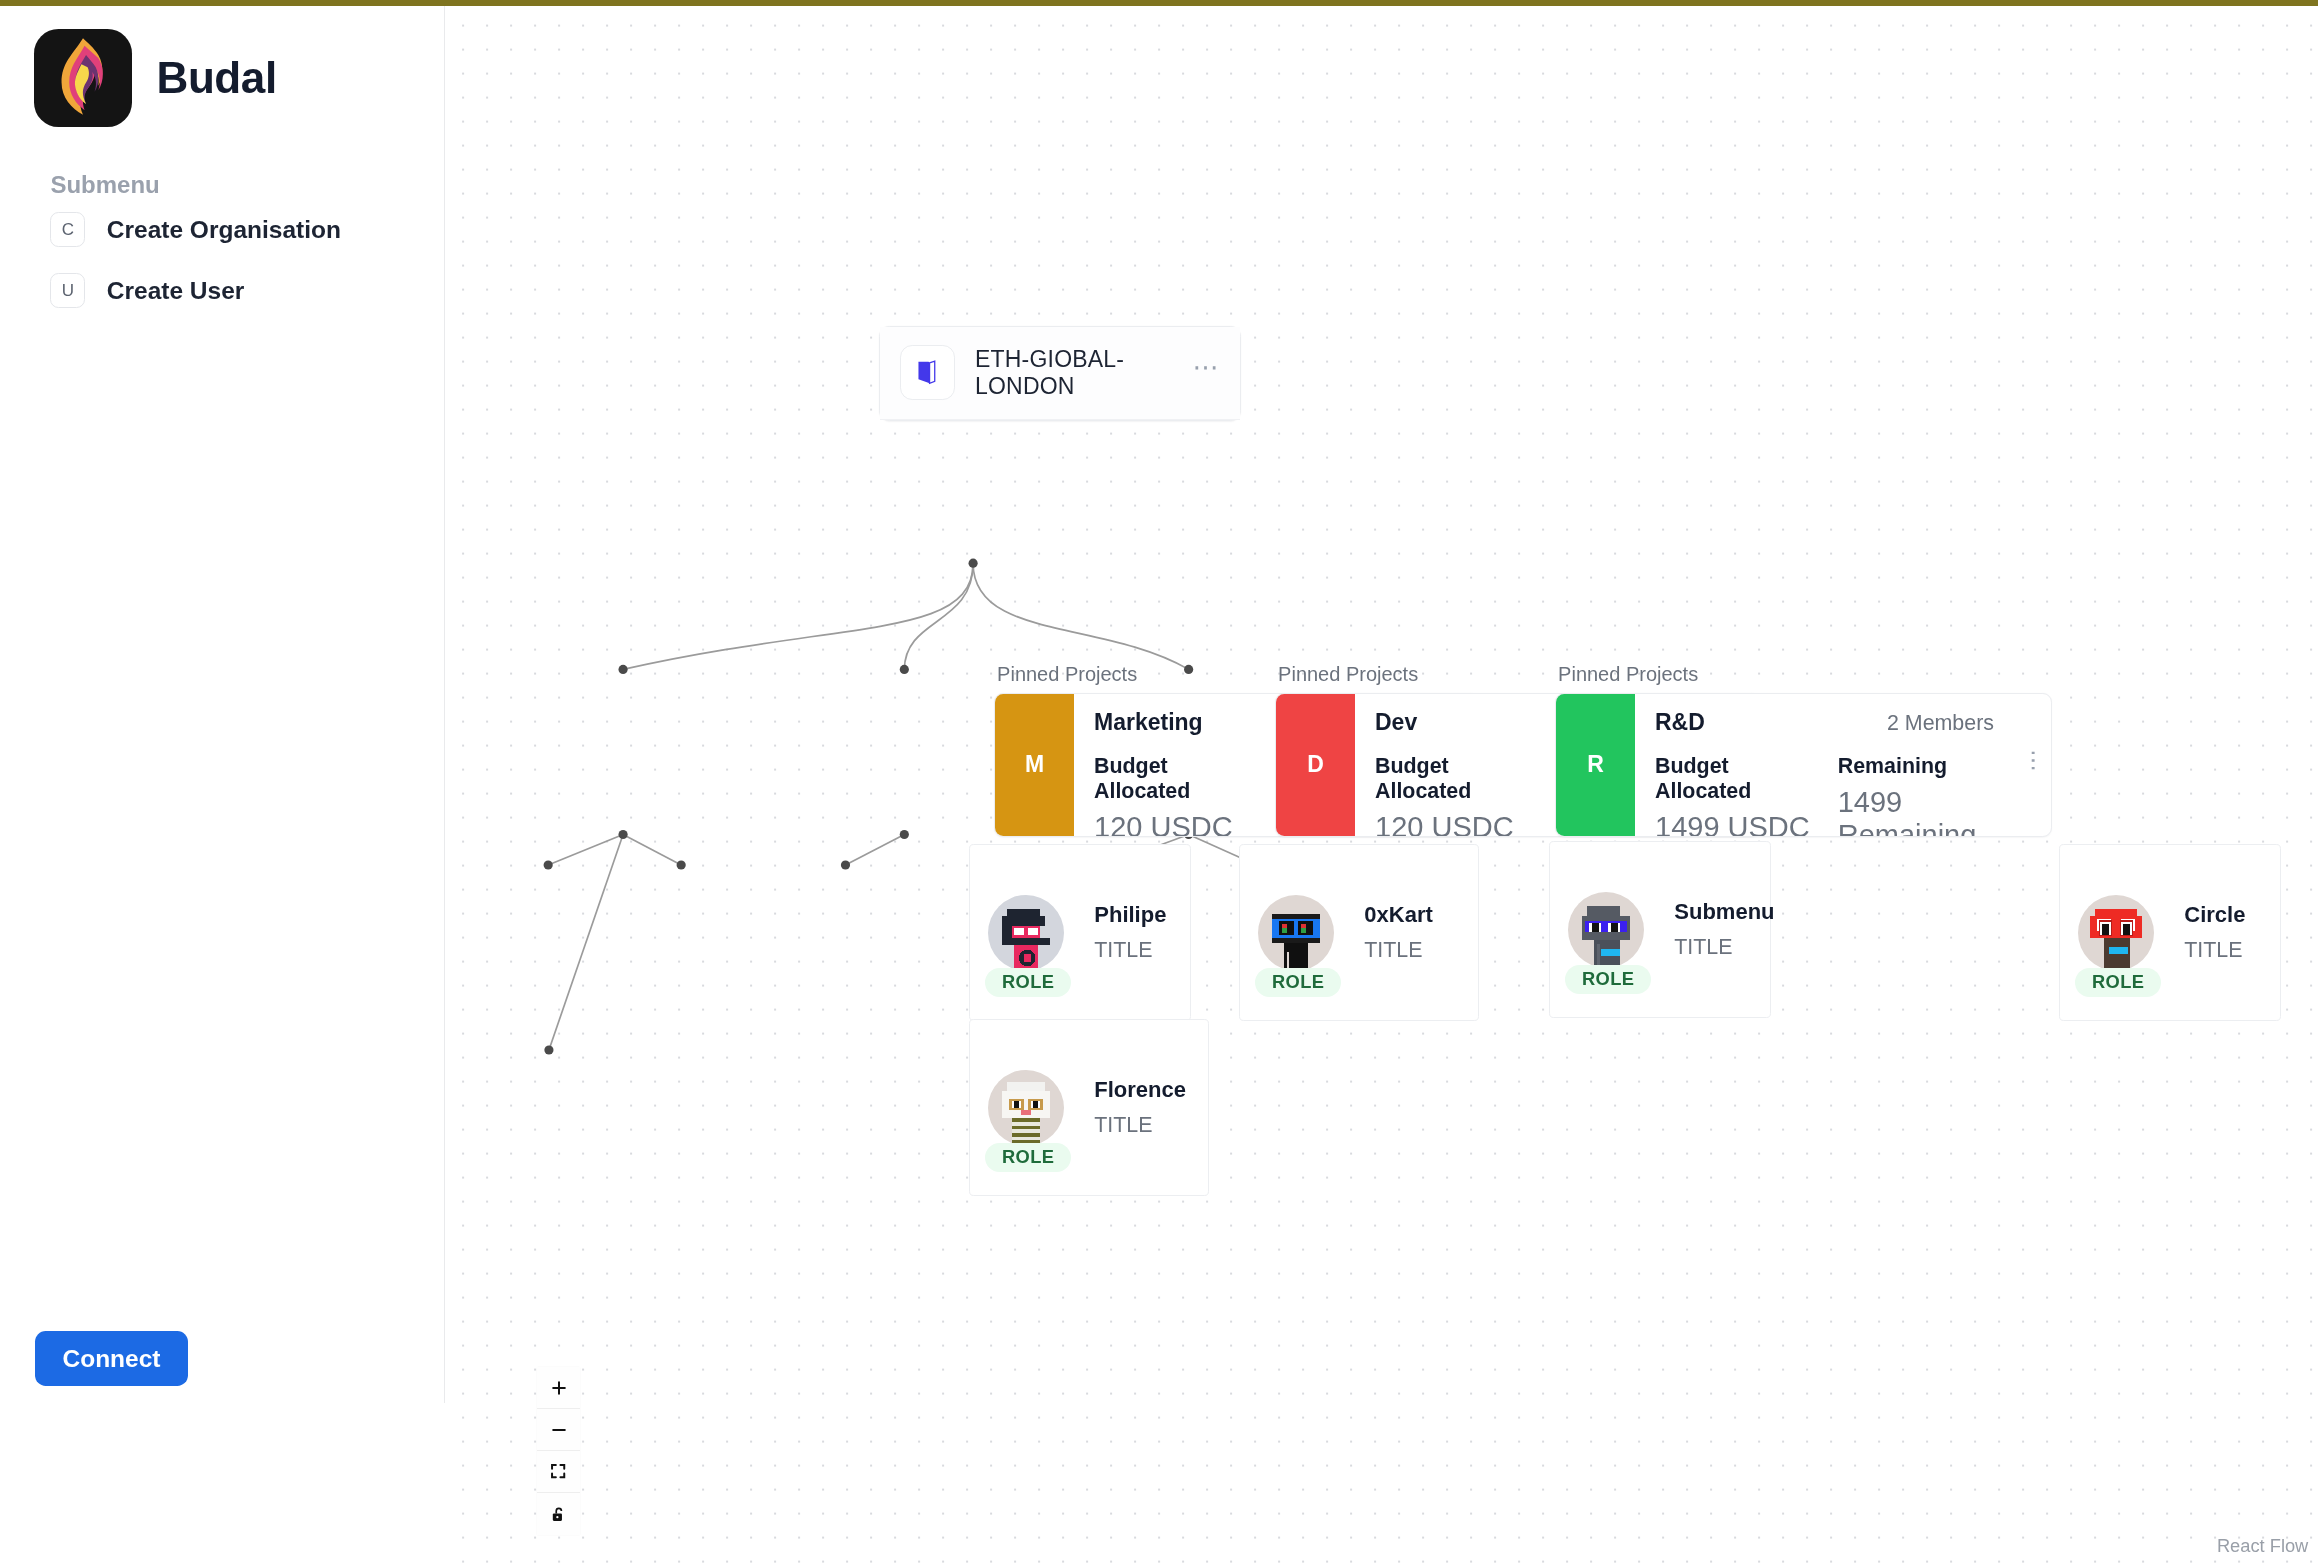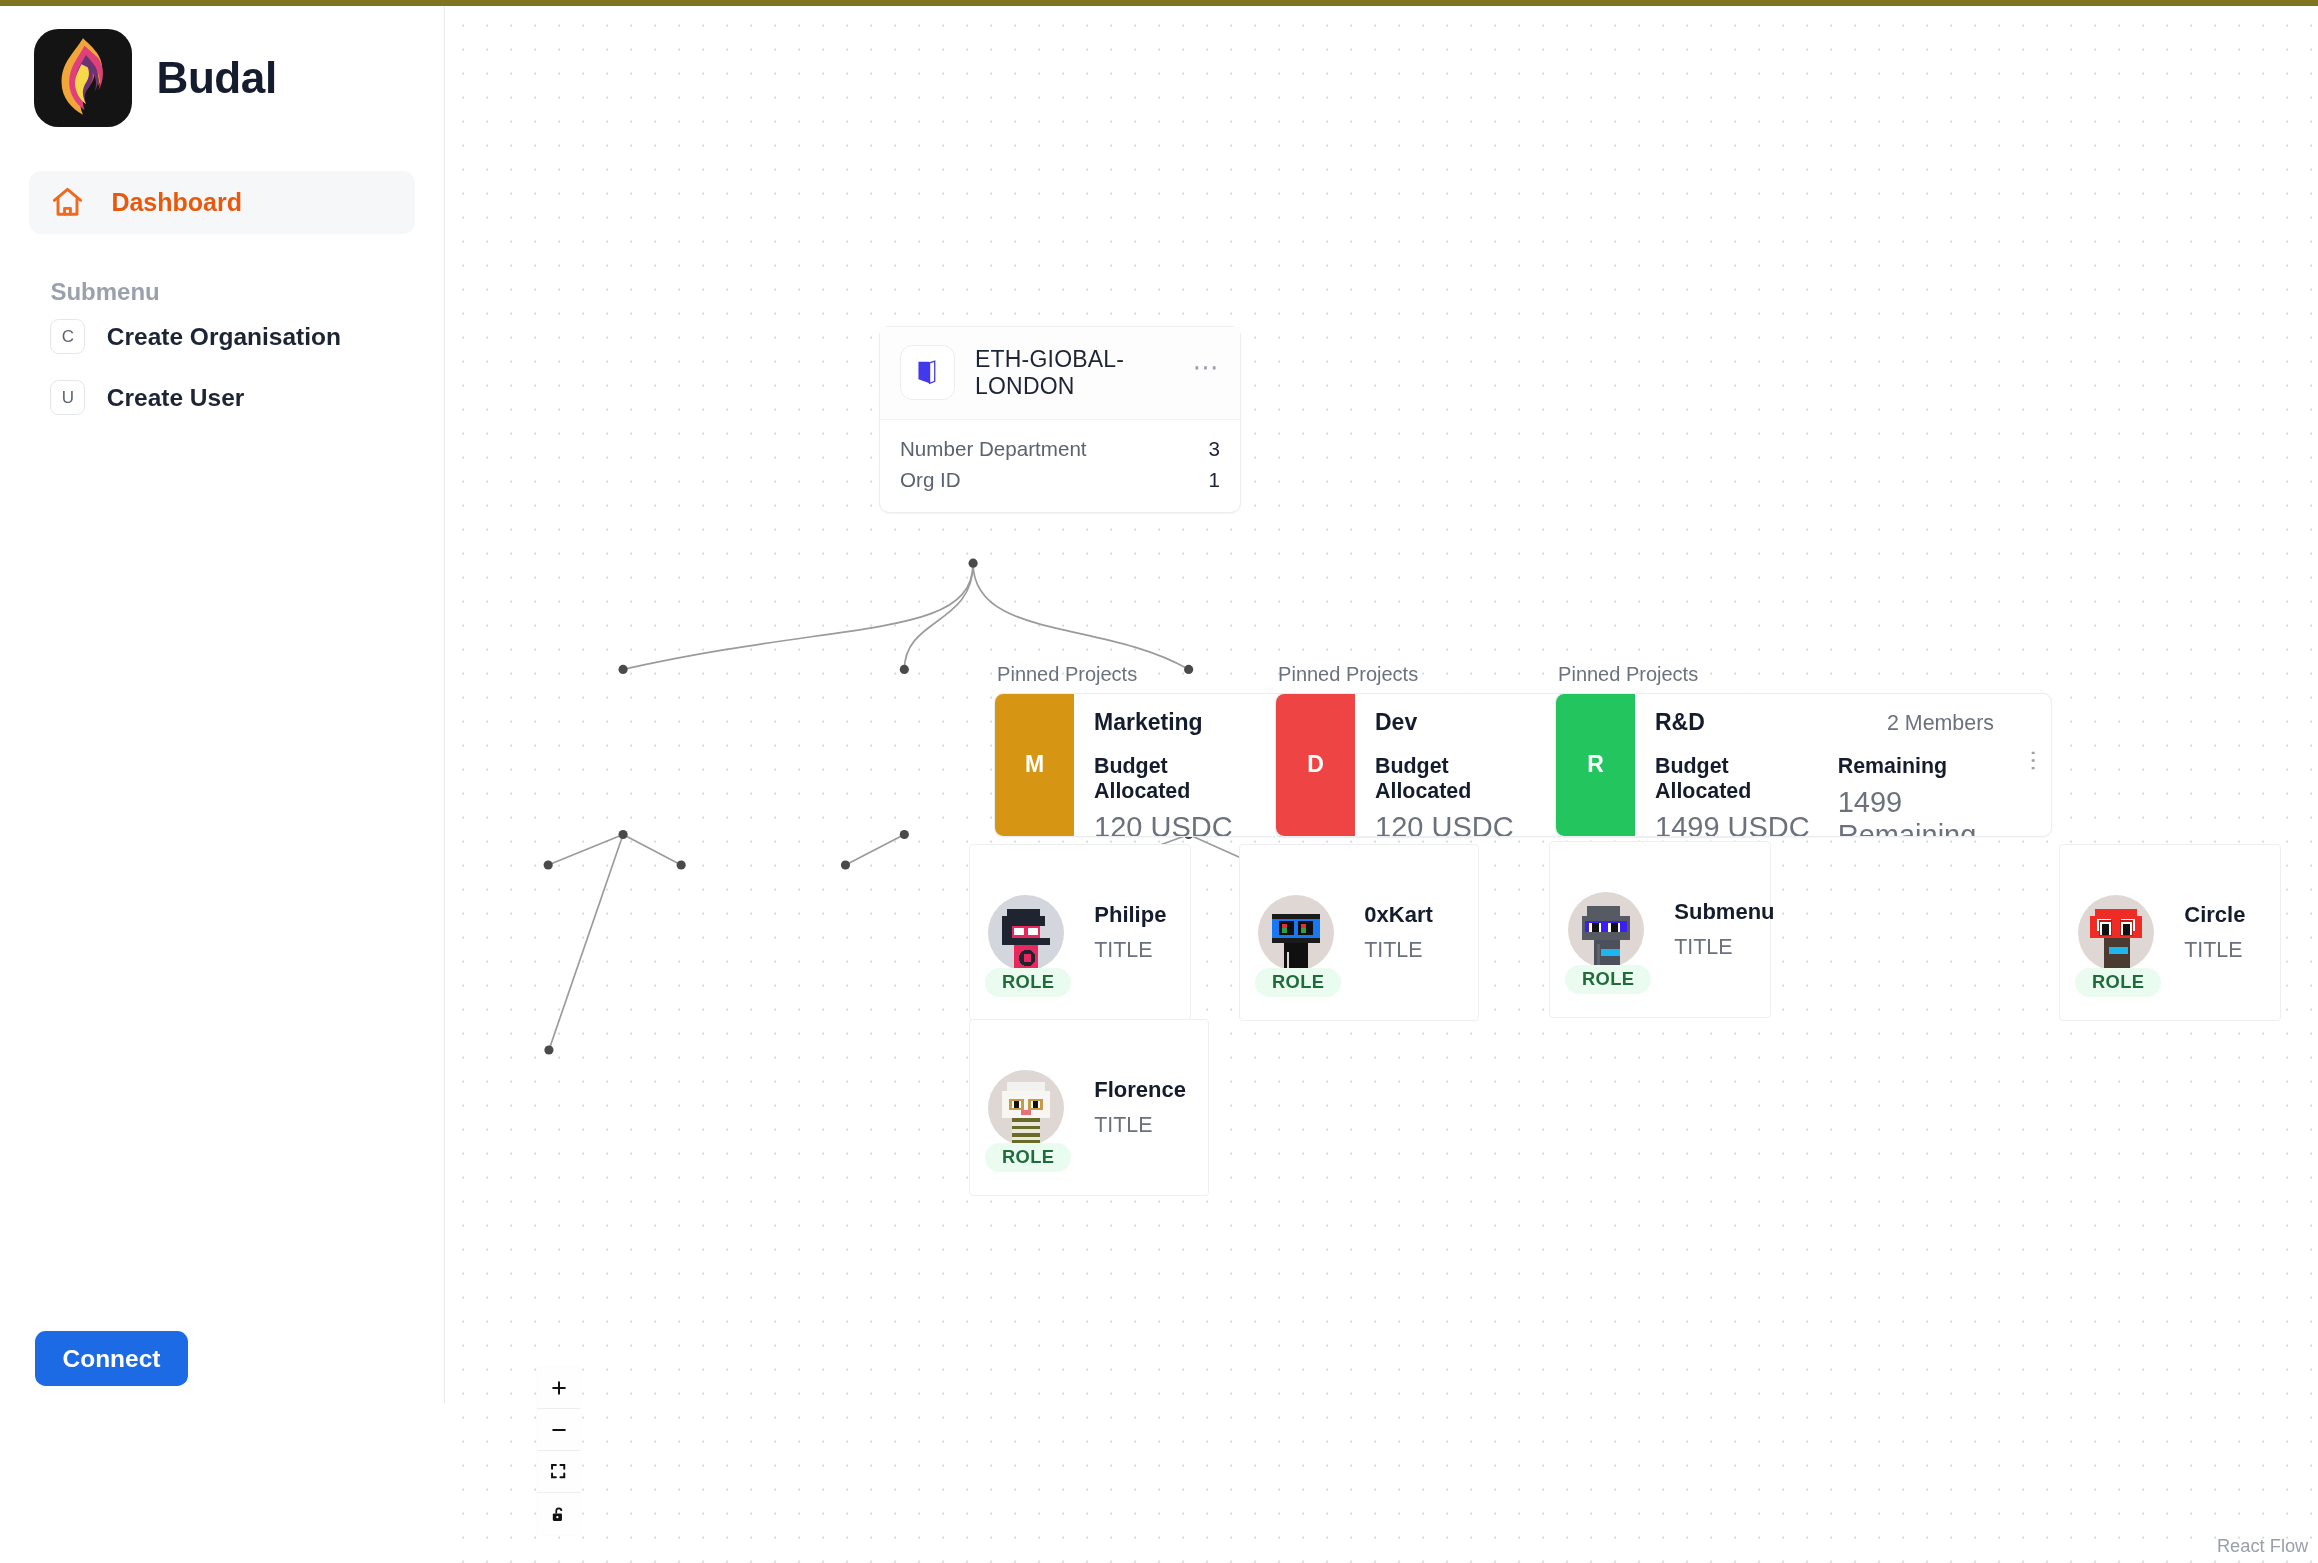--- a/index.html
+++ b/index.html
@@ -280,32 +280,20 @@
         <svg viewBox="0 0 128 128" width="98" height="98">
           <path d="M64 12 C50 34, 36 44, 36 70 C36 90, 49 104, 64 112 C58 98, 60 88, 68 78 C76 68, 80 58, 74 46 C82 54, 86 64, 84 74 C90 64, 92 48, 84 34 C78 24, 70 18, 64 12 Z" fill="#f0a63a"></path>
           <path d="M66 22 C56 40, 46 50, 46 70 C46 86, 55 98, 66 106 C62 94, 64 86, 70 78 C78 68, 82 58, 78 48 C86 58, 88 70, 84 80 C92 68, 92 50, 84 38 Z" fill="#e0407a"></path>
           <path d="M68 34 C60 48, 54 56, 54 70 C54 82, 60 92, 68 98 C65 90, 66 84, 70 78 C76 70, 78 62, 76 56 C82 64, 82 74, 79 82 C86 72, 86 56, 78 46 Z" fill="#6b3370"></path>
           <path d="M62 46 C56 58, 52 66, 54 76 C56 86, 62 94, 68 98 C62 86, 63 78, 68 70 C72 64, 73 56, 70 50 Z" fill="#f7d84b"></path>
         </svg>
       </div>
       <div class="brand-name">Budal</div>
     </div>
 
-    <nav class="nav-area">
-      <div class="nav-item active">
-        <span class="home-icon">
-          <svg viewBox="0 0 24 24" width="35" height="35" fill="none" stroke="#f06a1e" stroke-width="2" stroke-linecap="round" stroke-linejoin="round">
-            <path d="M3 10.5 12 3l9 7.5"></path>
-            <path d="M5.5 9.8V20h13V9.8"></path>
-            <path d="M10 20v-4h4v4"></path>
-          </svg>
-        </span>
-        <span class="label">Dashboard</span>
-      </div>
-    </nav>
 
     <div class="submenu-title">Submenu</div>
 
     <div class="sub-item">
       <span class="kbd">C</span>
       <span class="label">Create Organisation</span>
     </div>
     <div class="sub-item">
       <span class="kbd">U</span>
       <span class="label">Create User</span>
@@ -354,30 +342,20 @@
     <div class="node org-node" style="left:434px; top:320px;">
       <div class="org-head">
         <span class="org-avatar">
           <svg viewBox="0 0 24 24" width="31" height="31">
             <path d="M5 3.6 h7.6 a1 1 0 0 1 1 1 V20.4 L5 17.2 Z" fill="#4338ea"></path>
             <path d="M13.6 4.6 L17.6 3.2 V18.8 L13.6 20.4 Z" fill="#fff" stroke="#4338ea" stroke-width="1"></path>
           </svg>
         </span>
         <span class="org-title">ETH-GIOBAL-LONDON</span>
         <span class="dots-h">⋯</span>
-      </div>
-      <div class="org-body">
-        <div class="org-row">
-          <span>Number Department</span>
-          <span class="val">3</span>
-        </div>
-        <div class="org-row">
-          <span>Org ID</span>
-          <span class="val">1</span>
-        </div>
       </div>
     </div>
 
     <div class="dept-wrap" style="left:549px; top:657px;">
       <div class="dept-caption">Pinned Projects</div>
       <div class="dept-node">
         <div class="dept-badge" style="background:#d69512">M</div>
         <div class="dept-main">
           <div class="dept-top">
             <span class="dept-name">Marketing</span>

